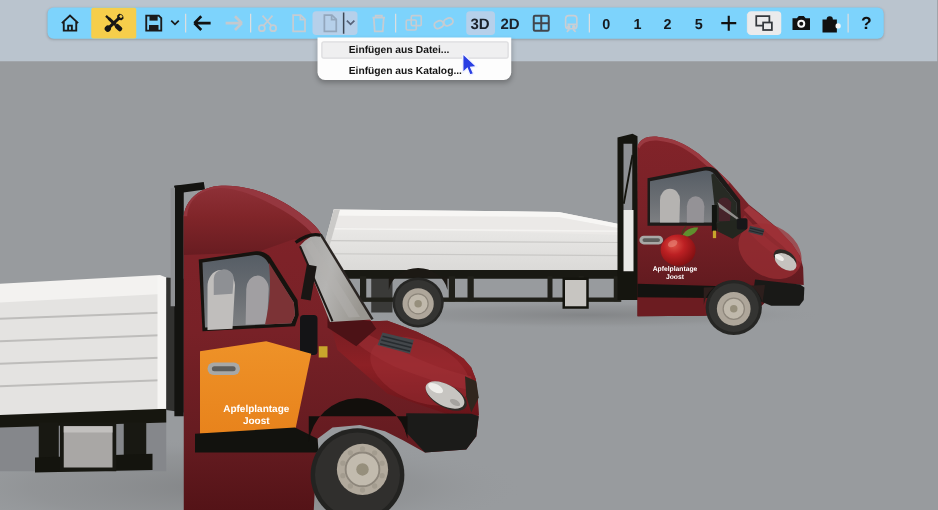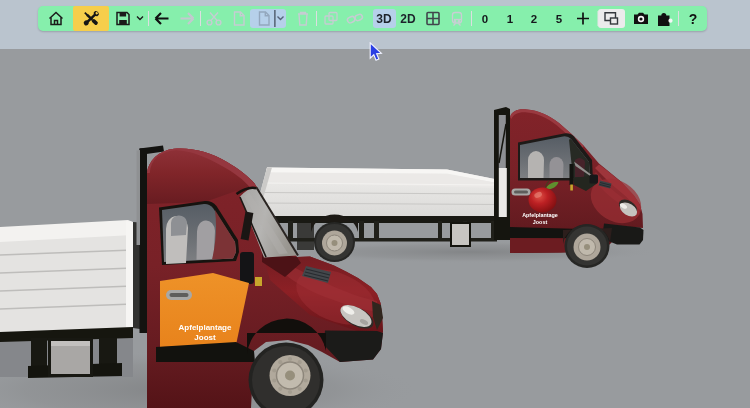--- a/index.html
+++ b/index.html
@@ -1,18 +1,18 @@
 <!DOCTYPE html>
 <html><head>
 <meta charset="utf-8">
 <style>
 html,body{margin:0;padding:0;background:#989b9e}
 #stage{position:relative;width:750px;height:408px;overflow:hidden;font-family:"Liberation Sans",sans-serif}
 #scene{position:absolute;left:0;top:0}
-#toolbar{position:absolute;left:38px;top:6px;width:669px;height:25px;background:#86efac;border-radius:5px;box-shadow:0 1px 2px rgba(0,0,0,.18)}
+#toolbar{position:absolute;left:38px;top:6px;width:669px;height:25px;background:#7dd3fc;border-radius:5px;box-shadow:0 1px 2px rgba(0,0,0,.18)}
 #menu{position:absolute;left:254px;top:30px;width:155px;height:34px;background:#fdfdfd;border-radius:0 0 6px 6px;box-shadow:0 2px 4px rgba(0,0,0,.25)}
 #mi1{position:absolute;left:3px;top:3px;width:148px;height:12px;background:#efeff0;border:1px solid #dcdcde;border-radius:2px}
 .mtx{position:absolute;left:25px;font-size:8.2px;font-weight:bold;color:#141414;white-space:nowrap;letter-spacing:0px}
 </style>
 </head>
 <body>
 <div id="stage">
 <svg id="scene" width="750" height="408" viewBox="0 0 750 408">
 <defs>
 <linearGradient id="cabside" x1="0" y1="0" x2="0" y2="1">
@@ -362,16 +362,21 @@
     <circle cx="603" cy="13" r="3.2" fill="#f6f6f7"></circle>
     <circle cx="603" cy="13" r="1.6" fill="#111"></circle>
   </g>
 
   <path d="M620,9.5 L623.3,9.5 A2.4,2.4 0 1 1 628.3,9.5 L631.5,9.5 L631.5,20 L620,20 Z" fill="#111"></path>
   <circle cx="632.5" cy="14.7" r="2.1" fill="#f6f6f7"></circle>
 
   <text x="655" y="17.5" font-size="14" font-weight="bold" fill="#111" text-anchor="middle" font-family="Liberation Sans,sans-serif">?</text>
 </svg>
 </div>
+<div id="menu">
+  <div id="mi1"></div>
+  <div class="mtx" style="top:4.5px">Einfügen aus Datei...</div>
+  <div class="mtx" style="top:21.5px">Einfügen aus Katalog...</div>
+</div>
 <svg id="cursor" width="16" height="22" viewBox="0 0 16 22" style="position:absolute;left:369px;top:42px">
   <path d="M1.2,0.8 L1.2,16.2 L4.8,12.8 L7.0,18.2 L9.9,17.0 L7.6,11.8 L12.4,11.4 Z" fill="#2a3fe3" stroke="#f2f4ff" stroke-width="1.1"></path>
 </svg>
 </div>
 
 </body></html>

